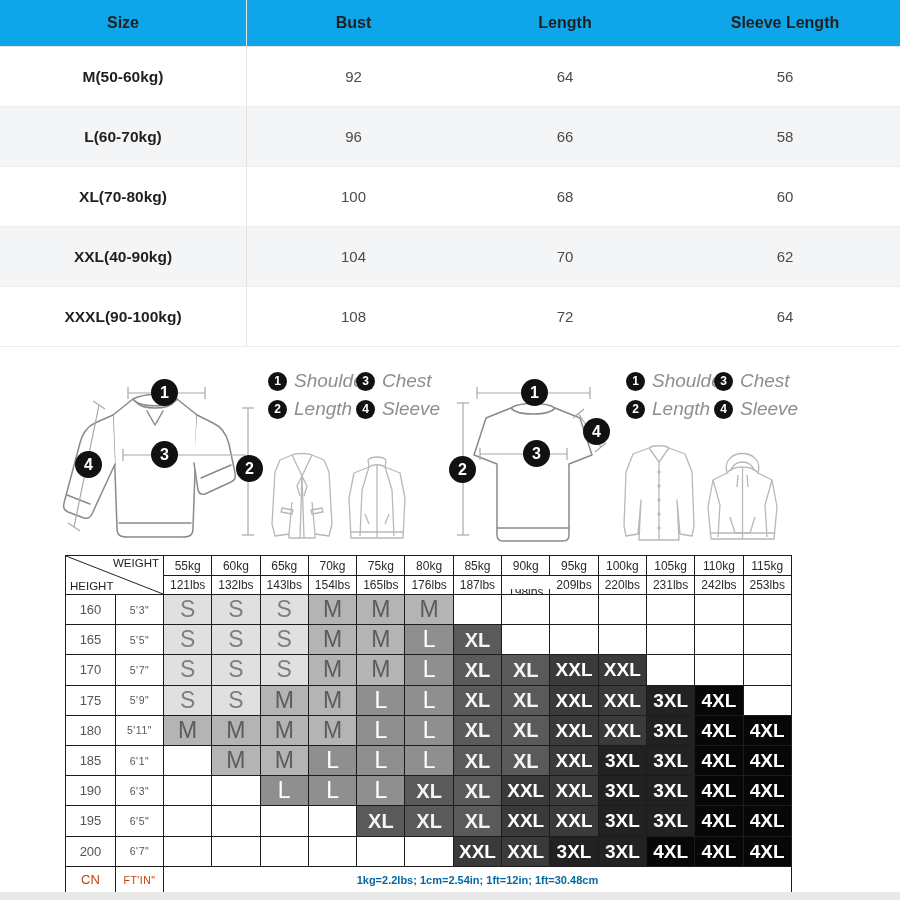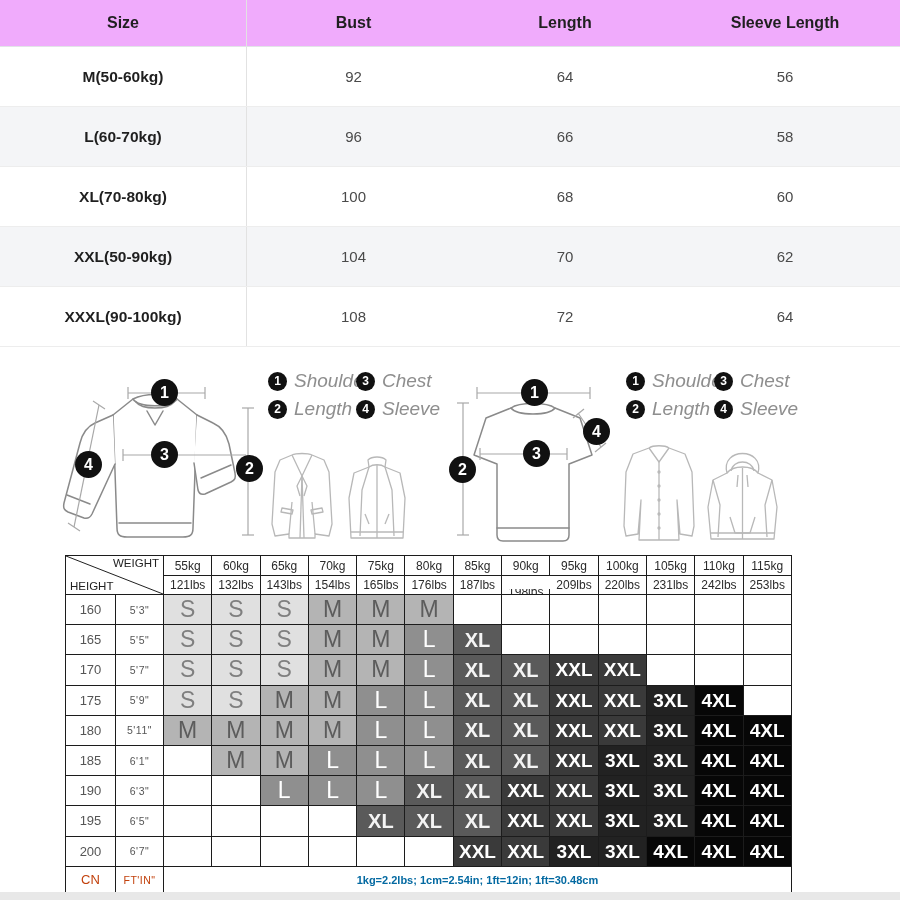--- a/index.html
+++ b/index.html
@@ -3,21 +3,21 @@
 <meta charset="utf-8">
 <style>
   html,body{margin:0;padding:0;background:#fff;}
   #page{position:relative;width:900px;height:900px;background:#fff;overflow:hidden;
         font-family:"Liberation Sans",sans-serif;}
 
   
   #size-table{position:absolute;left:0;top:0;width:900px;}
   .st-row{display:grid;grid-template-columns:247px 213px 210px 230px;height:59px;
           border-bottom:1px solid #ededed;background:#fff;}
-  .st-header{height:46px;background:#f0abfc;border-bottom:1px solid #e2e4e8;}
+  .st-header{height:46px;background:#0ea5e9;border-bottom:1px solid #e2e4e8;}
   .st-alt{background:#f4f5f7;}
   .st-cell{display:flex;align-items:center;justify-content:center;
            font-size:15px;color:#4a4a4a;font-weight:500;height:100%;}
   .st-first{border-right:1px solid #e2e2e2;}
   .st-bold{font-weight:700;color:#1f1f1f;font-size:15.5px;}
   .st-header .st-cell{font-size:16px;}
 
   
   .art{position:absolute;}
   .badge{position:absolute;width:27px;height:27px;border-radius:50%;background:#111;
@@ -75,21 +75,21 @@
         <div class="st-cell">66</div>
         <div class="st-cell">58</div>
       </div>
       <div class="st-row">
         <div class="st-cell st-first st-bold">XL(70-80kg)</div>
         <div class="st-cell">100</div>
         <div class="st-cell">68</div>
         <div class="st-cell">60</div>
       </div>
       <div class="st-row st-alt">
-        <div class="st-cell st-first st-bold">XXL(50-90kg)</div>
+        <div class="st-cell st-first st-bold">XXL(40-90kg)</div>
         <div class="st-cell">104</div>
         <div class="st-cell">70</div>
         <div class="st-cell">62</div>
       </div>
       <div class="st-row">
         <div class="st-cell st-first st-bold">XXXL(90-100kg)</div>
         <div class="st-cell">108</div>
         <div class="st-cell">72</div>
         <div class="st-cell">64</div>
       </div>

